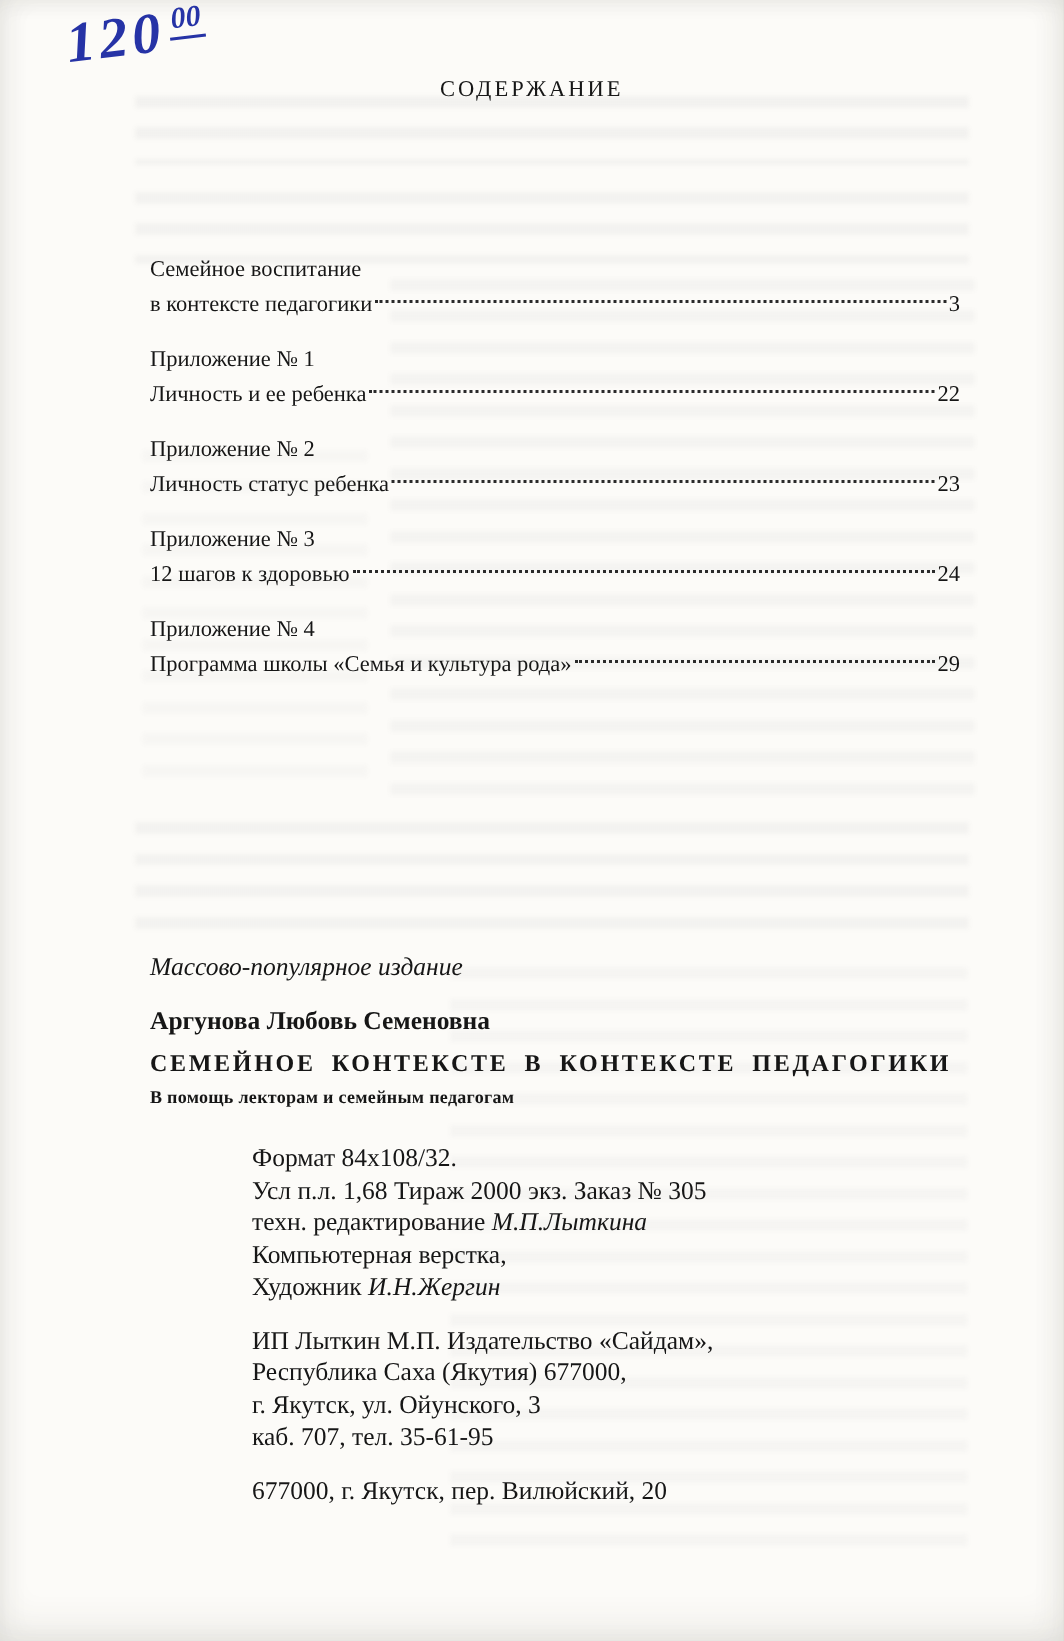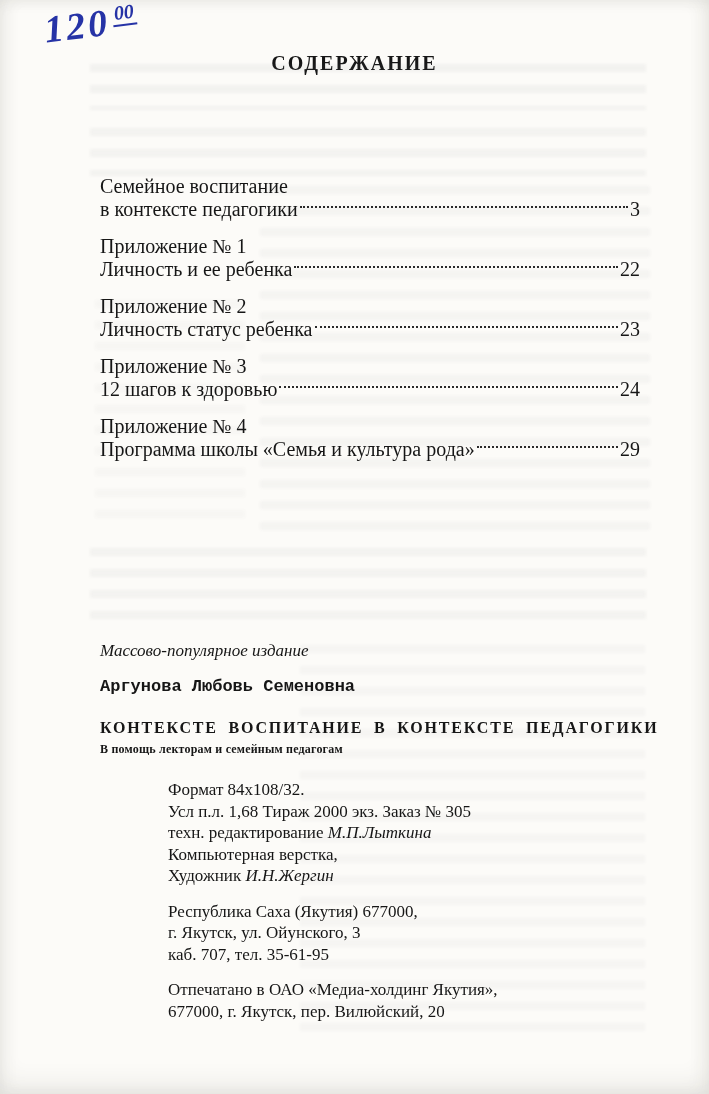--- a/index.html
+++ b/index.html
@@ -63,29 +63,29 @@
     position: relative;
     top: -14px;
     margin-left: 3px;
     padding: 0 2px 1px 2px;
     border-bottom: 2.5px solid #2633a6;
   }
 
   .title {
     margin: 52px 0 0 0;
     text-align: center;
-    font-size: 20px;
-    font-weight: bold;
+    font-size: 15px;
+    font-weight: normal;
     letter-spacing: 2px;
   }
 
   .toc {
     position: relative;
     margin: 100px 69px 0 100px;
-    font-size: 20px;
+    font-size: 15px;
     line-height: 22.5px;
   }
   .toc-entry { margin-top: 15px; }
   .toc-entry:first-child { margin-top: 0; }
   .toc-entry.indent { }
   .toc-line2 { display: flex; align-items: center; }
   .toc-text { white-space: nowrap; }
   .leader {
     flex: 1 1 auto;
     min-width: 18px;
@@ -94,21 +94,21 @@
   }
   .toc-page { white-space: nowrap; }
 
   .colophon {
     position: relative;
     margin: 180px 60px 0 100px;
     font-size: 17px;
     line-height: 21.5px;
   }
   .line-edition { font-style: italic; margin-bottom: 14px; }
-  .line-author  { font-weight: bold;  margin-bottom: 20px; font-family: Liberation Mono, monospace; }
+  .line-author  { font-weight: bold;  margin-bottom: 8px; }
   .line-book-title {
     font-weight: bold;
     font-size: 16px;
     letter-spacing: 1.8px;
     word-spacing: 5px;
     white-space: nowrap;
   }
   .line-subtitle {
     font-weight: bold;
     font-size: 12px;
@@ -183,37 +183,37 @@
         <span class="toc-page">29</span>
       </div>
     </div>
 
   </div>
 
   <div class="colophon">
 
     <div class="line-edition">Массово-популярное издание</div>
     <div class="line-author">Аргунова Любовь Семеновна</div>
-    <div class="line-book-title">КОНТЕКСТЕ ВОСПИТАНИЕ В КОНТЕКСТЕ ПЕДАГОГИКИ</div>
+    <div class="line-book-title">СЕМЕЙНОЕ КОНТЕКСТЕ В КОНТЕКСТЕ ПЕДАГОГИКИ</div>
     <div class="line-subtitle">В помощь лекторам и семейным педагогам</div>
 
     <div class="tech-block">
       <div>Формат 84х108/32.</div>
       <div>Усл п.л. 1,68 Тираж 2000 экз. Заказ № 305</div>
       <div><span>техн. редактирование </span><span class="name-italic">М.П.Лыткина</span></div>
       <div>Компьютерная верстка,</div>
       <div><span>Художник </span><span class="name-italic">И.Н.Жергин</span></div>
     </div>
 
     <div class="pub-block">
+      <div>ИП Лыткин М.П. Издательство «Сайдам»,</div>
       <div>Республика Саха (Якутия) 677000,</div>
       <div>г. Якутск, ул. Ойунского, 3</div>
       <div>каб. 707, тел. 35-61-95</div>
     </div>
 
     <div class="print-block">
-      <div>Отпечатано в ОАО «Медиа-холдинг Якутия»,</div>
       <div>677000, г. Якутск, пер. Вилюйский, 20</div>
     </div>
 
   </div>
 
 </div>
 
 </body></html>

